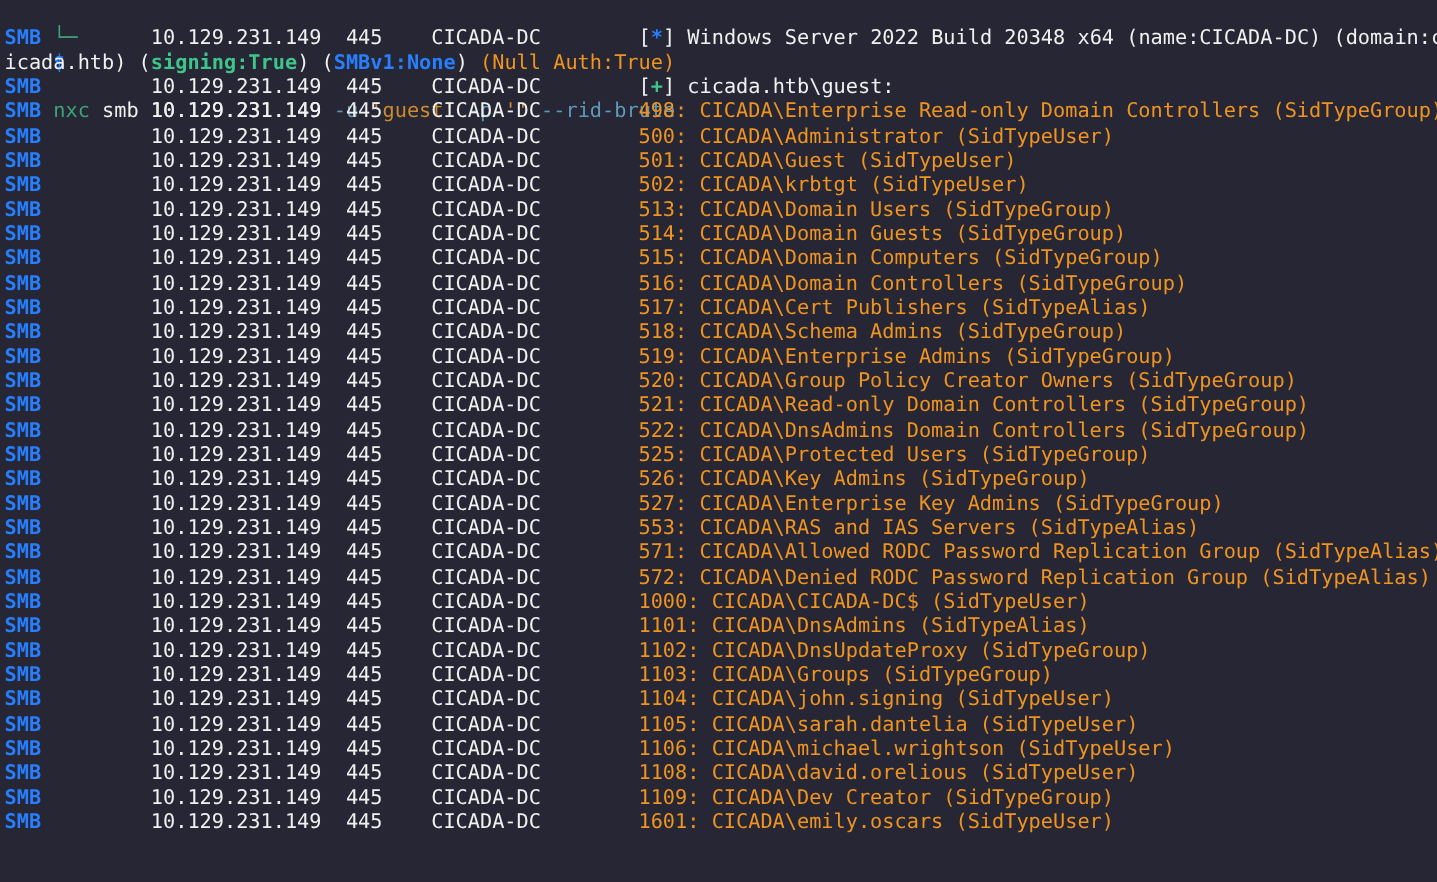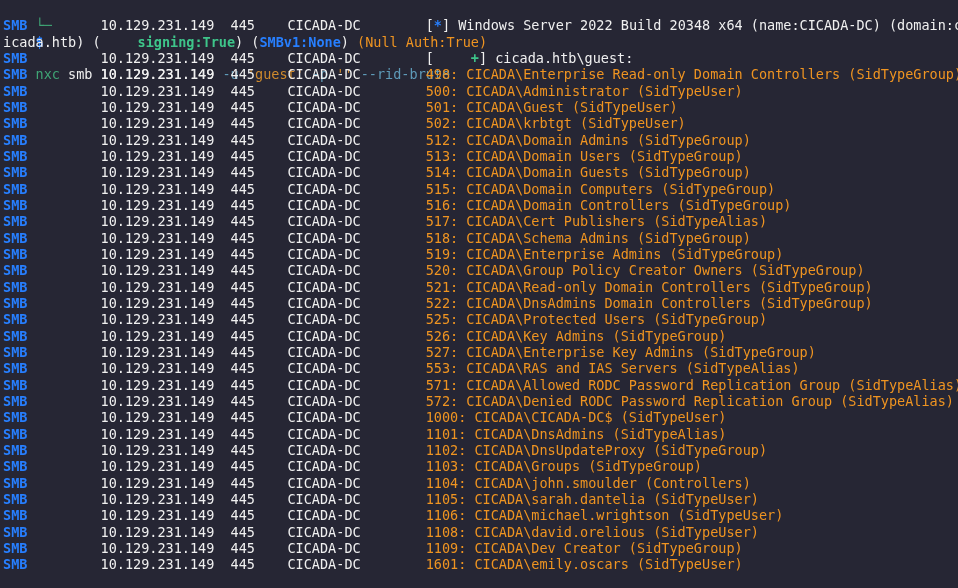--- a/index.html
+++ b/index.html
@@ -6,21 +6,21 @@
   .screen{
     width:958px;height:588px;overflow:hidden;box-sizing:border-box;
     background:#262634;padding:1px 0 0 3px;
     font-family:"DejaVu Sans Mono", monospace;
     font-size:13.5px;line-height:16.33px;
   }
   .line{white-space:pre;height:16.33px;}
   .seg-fg{color:#f0f0f0;}
   .seg-pathB{color:#ffffff;font-weight:700;}
   .seg-green{color:#3fa475;}
-  .seg-greenB{color:#3ec58a;font-weight:700;margin-left:37px;}
+  .seg-greenB{color:#3ec58a;font-weight:700;}
   .seg-blueB{color:#277fff;font-weight:700;}
   .seg-yellow{color:#cf8a2d;}
   .seg-yellowB{color:#ef9421;font-weight:400;}
   .seg-opt{color:#5e9ab8;}
 </style>
 </head>
 <body>
 
 <div class="screen">
   <div class="line">
@@ -30,41 +30,40 @@
     <span id="cmd"><span class="seg-green">nxc</span><span class="seg-fg"> smb 10.129.231.149 </span><span class="seg-opt">-u</span><span class="seg-fg"> </span><span class="seg-yellow">'guest'</span><span class="seg-fg"> </span><span class="seg-opt">-p</span><span class="seg-fg"> </span><span class="seg-yellow">''</span><span class="seg-fg"> </span><span class="seg-opt">--rid-brute</span></span>
   </div>
   <div id="term-body">
       <div class="line"><span class="seg-blueB">SMB         </span><span class="seg-fg">10.129.231.149  445    CICADA-DC        </span><span class="seg-fg">[</span><span class="seg-blueB">*</span><span class="seg-fg">] </span><span class="seg-fg">Windows Server 2022 Build 20348 x64 (name:CICADA-DC) (domain:c</span></div>
       <div class="line"><span class="seg-fg">icada.htb) (</span><span class="seg-greenB">signing:True</span><span class="seg-fg">) (</span><span class="seg-blueB">SMBv1:None</span><span class="seg-fg">) </span><span class="seg-yellowB">(Null Auth:True)</span></div>
       <div class="line"><span class="seg-blueB">SMB         </span><span class="seg-fg">10.129.231.149  445    CICADA-DC        </span><span class="seg-fg">[</span><span class="seg-greenB">+</span><span class="seg-fg">] </span><span class="seg-fg">cicada.htb\guest:</span></div>
       <div class="line"><span class="seg-blueB">SMB         </span><span class="seg-fg">10.129.231.149  445    CICADA-DC        </span><span class="seg-yellowB">498: CICADA\Enterprise Read-only Domain Controllers (SidTypeGroup)</span></div>
       <div class="line"><span class="seg-blueB">SMB         </span><span class="seg-fg">10.129.231.149  445    CICADA-DC        </span><span class="seg-yellowB">500: CICADA\Administrator (SidTypeUser)</span></div>
       <div class="line"><span class="seg-blueB">SMB         </span><span class="seg-fg">10.129.231.149  445    CICADA-DC        </span><span class="seg-yellowB">501: CICADA\Guest (SidTypeUser)</span></div>
       <div class="line"><span class="seg-blueB">SMB         </span><span class="seg-fg">10.129.231.149  445    CICADA-DC        </span><span class="seg-yellowB">502: CICADA\krbtgt (SidTypeUser)</span></div>
-      <div class="line"><span class="seg-blueB">SMB         </span><span class="seg-fg">10.129.231.149  445    CICADA-DC        </span><span class="seg-yellowB">512: CICADA\Domain Admins (SidTypeGroup)</span></div>
       <div class="line"><span class="seg-blueB">SMB         </span><span class="seg-fg">10.129.231.149  445    CICADA-DC        </span><span class="seg-yellowB">513: CICADA\Domain Users (SidTypeGroup)</span></div>
       <div class="line"><span class="seg-blueB">SMB         </span><span class="seg-fg">10.129.231.149  445    CICADA-DC        </span><span class="seg-yellowB">514: CICADA\Domain Guests (SidTypeGroup)</span></div>
       <div class="line"><span class="seg-blueB">SMB         </span><span class="seg-fg">10.129.231.149  445    CICADA-DC        </span><span class="seg-yellowB">515: CICADA\Domain Computers (SidTypeGroup)</span></div>
       <div class="line"><span class="seg-blueB">SMB         </span><span class="seg-fg">10.129.231.149  445    CICADA-DC        </span><span class="seg-yellowB">516: CICADA\Domain Controllers (SidTypeGroup)</span></div>
       <div class="line"><span class="seg-blueB">SMB         </span><span class="seg-fg">10.129.231.149  445    CICADA-DC        </span><span class="seg-yellowB">517: CICADA\Cert Publishers (SidTypeAlias)</span></div>
       <div class="line"><span class="seg-blueB">SMB         </span><span class="seg-fg">10.129.231.149  445    CICADA-DC        </span><span class="seg-yellowB">518: CICADA\Schema Admins (SidTypeGroup)</span></div>
       <div class="line"><span class="seg-blueB">SMB         </span><span class="seg-fg">10.129.231.149  445    CICADA-DC        </span><span class="seg-yellowB">519: CICADA\Enterprise Admins (SidTypeGroup)</span></div>
       <div class="line"><span class="seg-blueB">SMB         </span><span class="seg-fg">10.129.231.149  445    CICADA-DC        </span><span class="seg-yellowB">520: CICADA\Group Policy Creator Owners (SidTypeGroup)</span></div>
       <div class="line"><span class="seg-blueB">SMB         </span><span class="seg-fg">10.129.231.149  445    CICADA-DC        </span><span class="seg-yellowB">521: CICADA\Read-only Domain Controllers (SidTypeGroup)</span></div>
       <div class="line"><span class="seg-blueB">SMB         </span><span class="seg-fg">10.129.231.149  445    CICADA-DC        </span><span class="seg-yellowB">522: CICADA\DnsAdmins Domain Controllers (SidTypeGroup)</span></div>
       <div class="line"><span class="seg-blueB">SMB         </span><span class="seg-fg">10.129.231.149  445    CICADA-DC        </span><span class="seg-yellowB">525: CICADA\Protected Users (SidTypeGroup)</span></div>
       <div class="line"><span class="seg-blueB">SMB         </span><span class="seg-fg">10.129.231.149  445    CICADA-DC        </span><span class="seg-yellowB">526: CICADA\Key Admins (SidTypeGroup)</span></div>
       <div class="line"><span class="seg-blueB">SMB         </span><span class="seg-fg">10.129.231.149  445    CICADA-DC        </span><span class="seg-yellowB">527: CICADA\Enterprise Key Admins (SidTypeGroup)</span></div>
       <div class="line"><span class="seg-blueB">SMB         </span><span class="seg-fg">10.129.231.149  445    CICADA-DC        </span><span class="seg-yellowB">553: CICADA\RAS and IAS Servers (SidTypeAlias)</span></div>
       <div class="line"><span class="seg-blueB">SMB         </span><span class="seg-fg">10.129.231.149  445    CICADA-DC        </span><span class="seg-yellowB">571: CICADA\Allowed RODC Password Replication Group (SidTypeAlias)</span></div>
       <div class="line"><span class="seg-blueB">SMB         </span><span class="seg-fg">10.129.231.149  445    CICADA-DC        </span><span class="seg-yellowB">572: CICADA\Denied RODC Password Replication Group (SidTypeAlias)</span></div>
       <div class="line"><span class="seg-blueB">SMB         </span><span class="seg-fg">10.129.231.149  445    CICADA-DC        </span><span class="seg-yellowB">1000: CICADA\CICADA-DC$ (SidTypeUser)</span></div>
       <div class="line"><span class="seg-blueB">SMB         </span><span class="seg-fg">10.129.231.149  445    CICADA-DC        </span><span class="seg-yellowB">1101: CICADA\DnsAdmins (SidTypeAlias)</span></div>
       <div class="line"><span class="seg-blueB">SMB         </span><span class="seg-fg">10.129.231.149  445    CICADA-DC        </span><span class="seg-yellowB">1102: CICADA\DnsUpdateProxy (SidTypeGroup)</span></div>
       <div class="line"><span class="seg-blueB">SMB         </span><span class="seg-fg">10.129.231.149  445    CICADA-DC        </span><span class="seg-yellowB">1103: CICADA\Groups (SidTypeGroup)</span></div>
-      <div class="line"><span class="seg-blueB">SMB         </span><span class="seg-fg">10.129.231.149  445    CICADA-DC        </span><span class="seg-yellowB">1104: CICADA\john.smoulder (Controllers)</span></div>
+      <div class="line"><span class="seg-blueB">SMB         </span><span class="seg-fg">10.129.231.149  445    CICADA-DC        </span><span class="seg-yellowB">1104: CICADA\john.signing (SidTypeUser)</span></div>
       <div class="line"><span class="seg-blueB">SMB         </span><span class="seg-fg">10.129.231.149  445    CICADA-DC        </span><span class="seg-yellowB">1105: CICADA\sarah.dantelia (SidTypeUser)</span></div>
       <div class="line"><span class="seg-blueB">SMB         </span><span class="seg-fg">10.129.231.149  445    CICADA-DC        </span><span class="seg-yellowB">1106: CICADA\michael.wrightson (SidTypeUser)</span></div>
       <div class="line"><span class="seg-blueB">SMB         </span><span class="seg-fg">10.129.231.149  445    CICADA-DC        </span><span class="seg-yellowB">1108: CICADA\david.orelious (SidTypeUser)</span></div>
       <div class="line"><span class="seg-blueB">SMB         </span><span class="seg-fg">10.129.231.149  445    CICADA-DC        </span><span class="seg-yellowB">1109: CICADA\Dev Creator (SidTypeGroup)</span></div>
       <div class="line"><span class="seg-blueB">SMB         </span><span class="seg-fg">10.129.231.149  445    CICADA-DC        </span><span class="seg-yellowB">1601: CICADA\emily.oscars (SidTypeUser)</span></div>
     </div>
 </div>
 
 </body></html>

